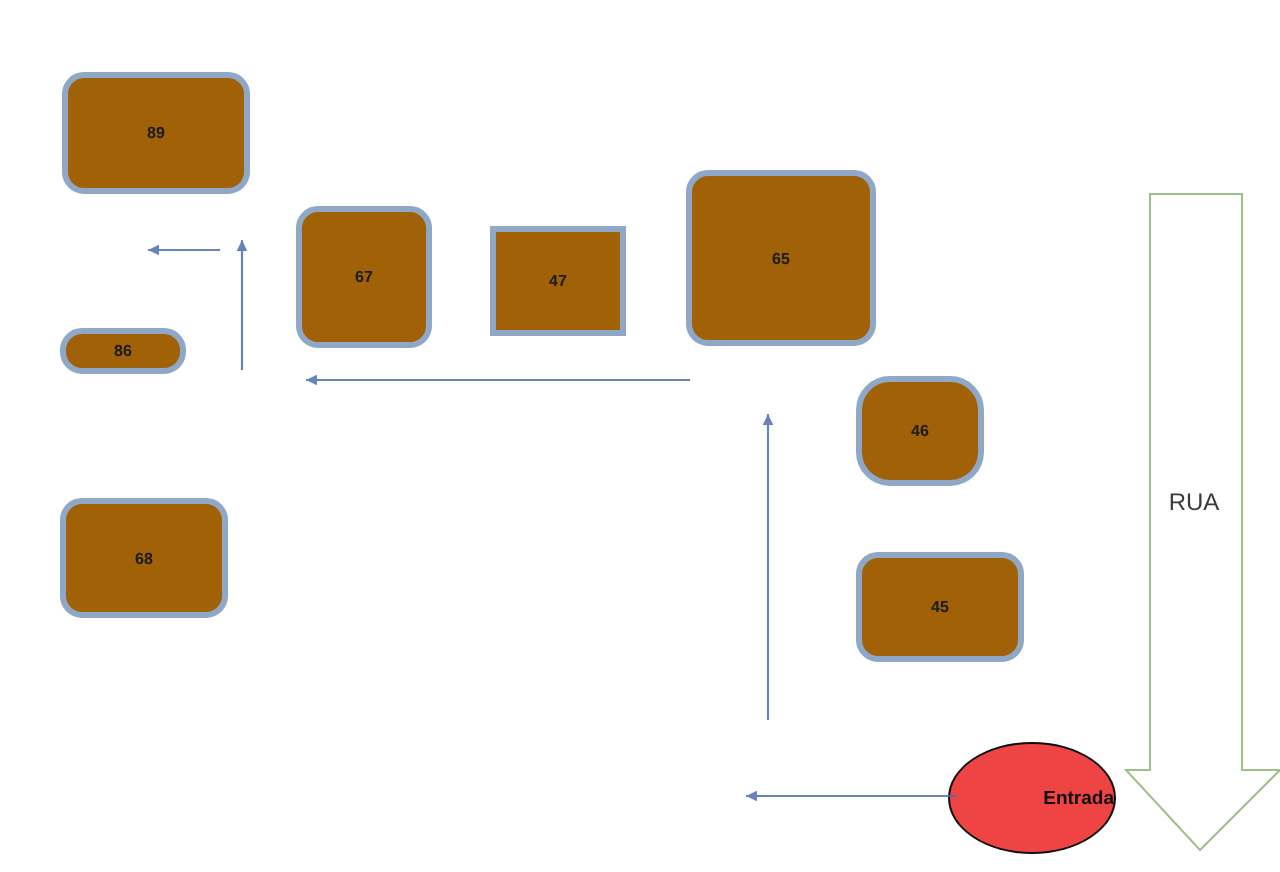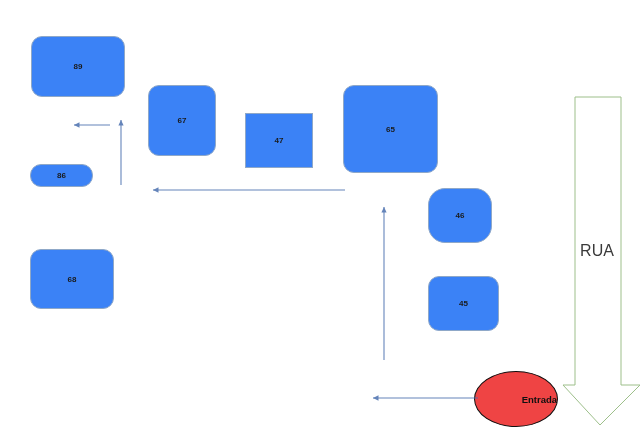--- a/index.html
+++ b/index.html
@@ -23,22 +23,22 @@
     text-align: center;
     font-size: 9.5px;
     font-weight: bold;
     color: #1a1a1a;
     letter-spacing: 0.1px;
     white-space: nowrap;
   }
   .box {
     position: absolute;
     box-sizing: border-box;
-    border: 1px solid #d946ef;
-    background: #3b82f6;
+    border: 3px solid #d946ef;
+    background: #a16207;
     display: flex;
     align-items: center;
     justify-content: center;
   }
   .box.rounded { border-radius: 11px; }
   .box.sharp   { border-radius: 0; }
   .box-label {
     font-size: 8px;
     font-weight: bold;
     color: #1a1a1a;
@@ -58,21 +58,21 @@
     font-weight: bold;
     color: #101010;
   }
   .street-arrow {
     position: absolute;
     left: 0;
     top: 0;
   }
   .street-label {
     position: absolute;
-    font-size: 16px;
+    font-size: 12px;
     color: #3a3a3a;
     white-space: nowrap;
   }
   .arrows {
     position: absolute;
     left: 0;
     top: 0;
     pointer-events: none;
   }
 </style>
@@ -85,33 +85,33 @@
   <div id="boxes-layer">
       <div class="box rounded" style="left: 31px; top: 36px; width: 94px; height: 61px; border-color: rgb(143, 168, 200);">
         <span class="box-label" style="color: rgb(26, 26, 26);">89</span>
       </div>
       <div class="box rounded" style="left: 30px; top: 164px; width: 63px; height: 23px; border-color: rgb(143, 168, 200);">
         <span class="box-label" style="color: rgb(26, 26, 26);">86</span>
       </div>
       <div class="box rounded" style="left: 30px; top: 249px; width: 84px; height: 60px; border-color: rgb(143, 168, 200);">
         <span class="box-label" style="color: rgb(26, 26, 26);">68</span>
       </div>
-      <div class="box rounded" style="left: 148px; top: 85px; width: 68px; height: 71px; border-color: rgb(143, 168, 200); text-align: right;">
+      <div class="box rounded" style="left: 148px; top: 103px; width: 68px; height: 71px; border-color: rgb(143, 168, 200); text-align: right;">
         <span class="box-label" style="color: rgb(26, 26, 26);">67</span>
       </div>
       <div class="box sharp" style="left: 245px; top: 113px; width: 68px; height: 55px; border-color: rgb(143, 168, 200);">
         <span class="box-label" style="color: rgb(26, 26, 26);">47</span>
       </div>
       <div class="box rounded" style="left: 343px; top: 85px; width: 95px; height: 88px; border-color: rgb(143, 168, 200);">
         <span class="box-label" style="color: rgb(26, 26, 26);">65</span>
       </div>
       <div class="box rounded" style="left: 428px; top: 188px; width: 64px; height: 55px; border-color: rgb(143, 168, 200); border-radius: 17px;">
         <span class="box-label" style="color: rgb(26, 26, 26);">46</span>
       </div>
-      <div class="box rounded" style="left: 428px; top: 276px; width: 71px; height: 55px; border-color: rgb(143, 168, 200);">
+      <div class="box rounded" style="left: 428px; top: 276px; width: 84px; height: 55px; border-color: rgb(143, 168, 200);">
         <span class="box-label" style="color: rgb(26, 26, 26);">45</span>
       </div>
     </div>
 
   <div class="ellipse" id="entrance-node" style="left: 474px; top: 371px; width: 84px; height: 56px; border-color: rgb(16, 16, 16);">
     <span class="ellipse-label">Entrada</span>
   </div>
 
   <svg class="street-arrow" id="street-svg" width="640" height="436">
       <polygon points="575,97 621,97 621,385 640,385 600,425 563,385 575,385" fill="#ffffff" stroke="#9dbf8a" stroke-width="1"></polygon>

